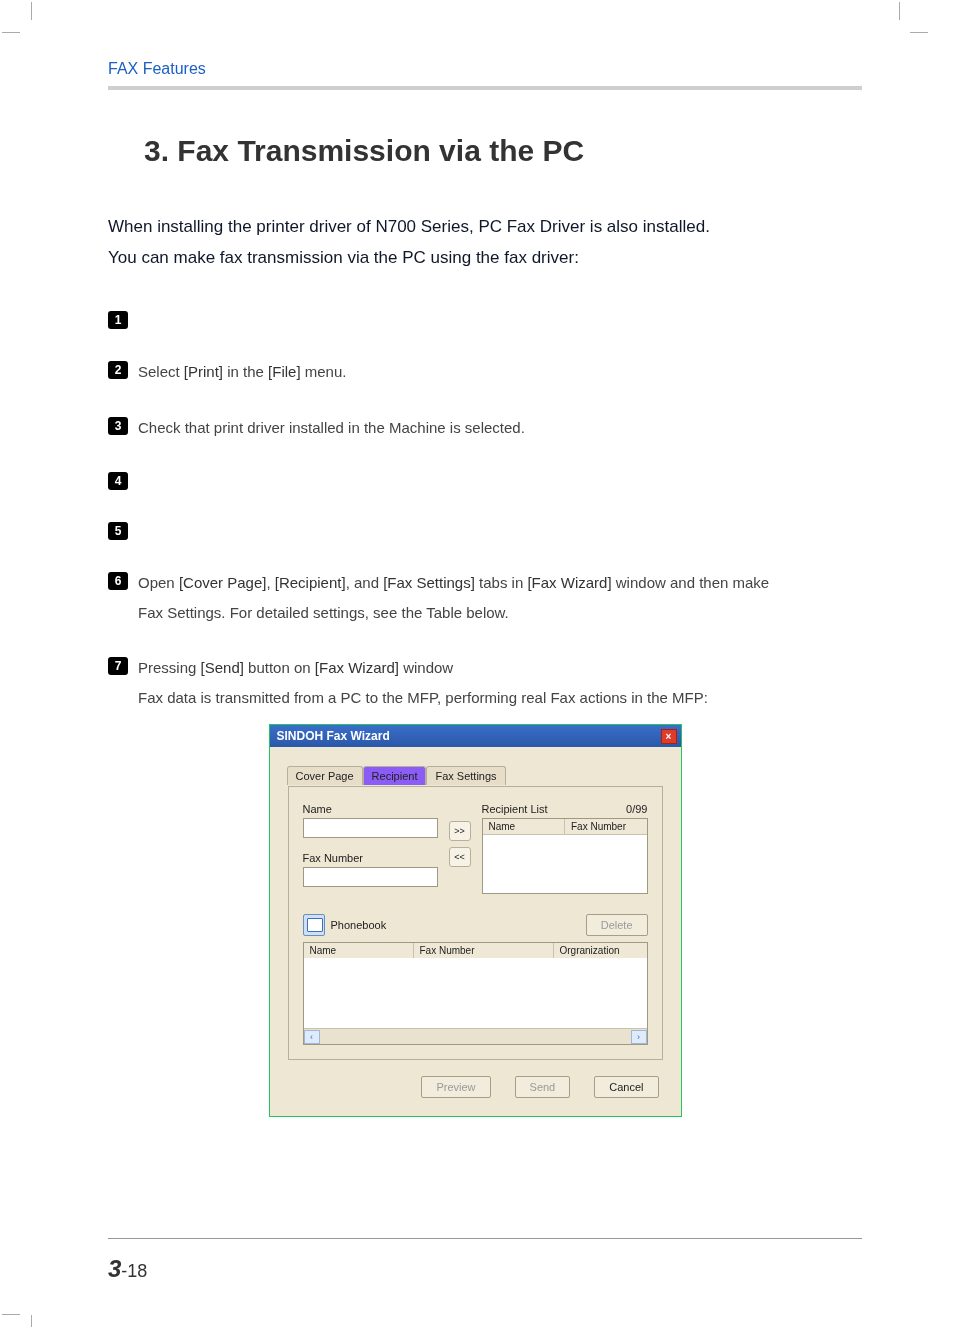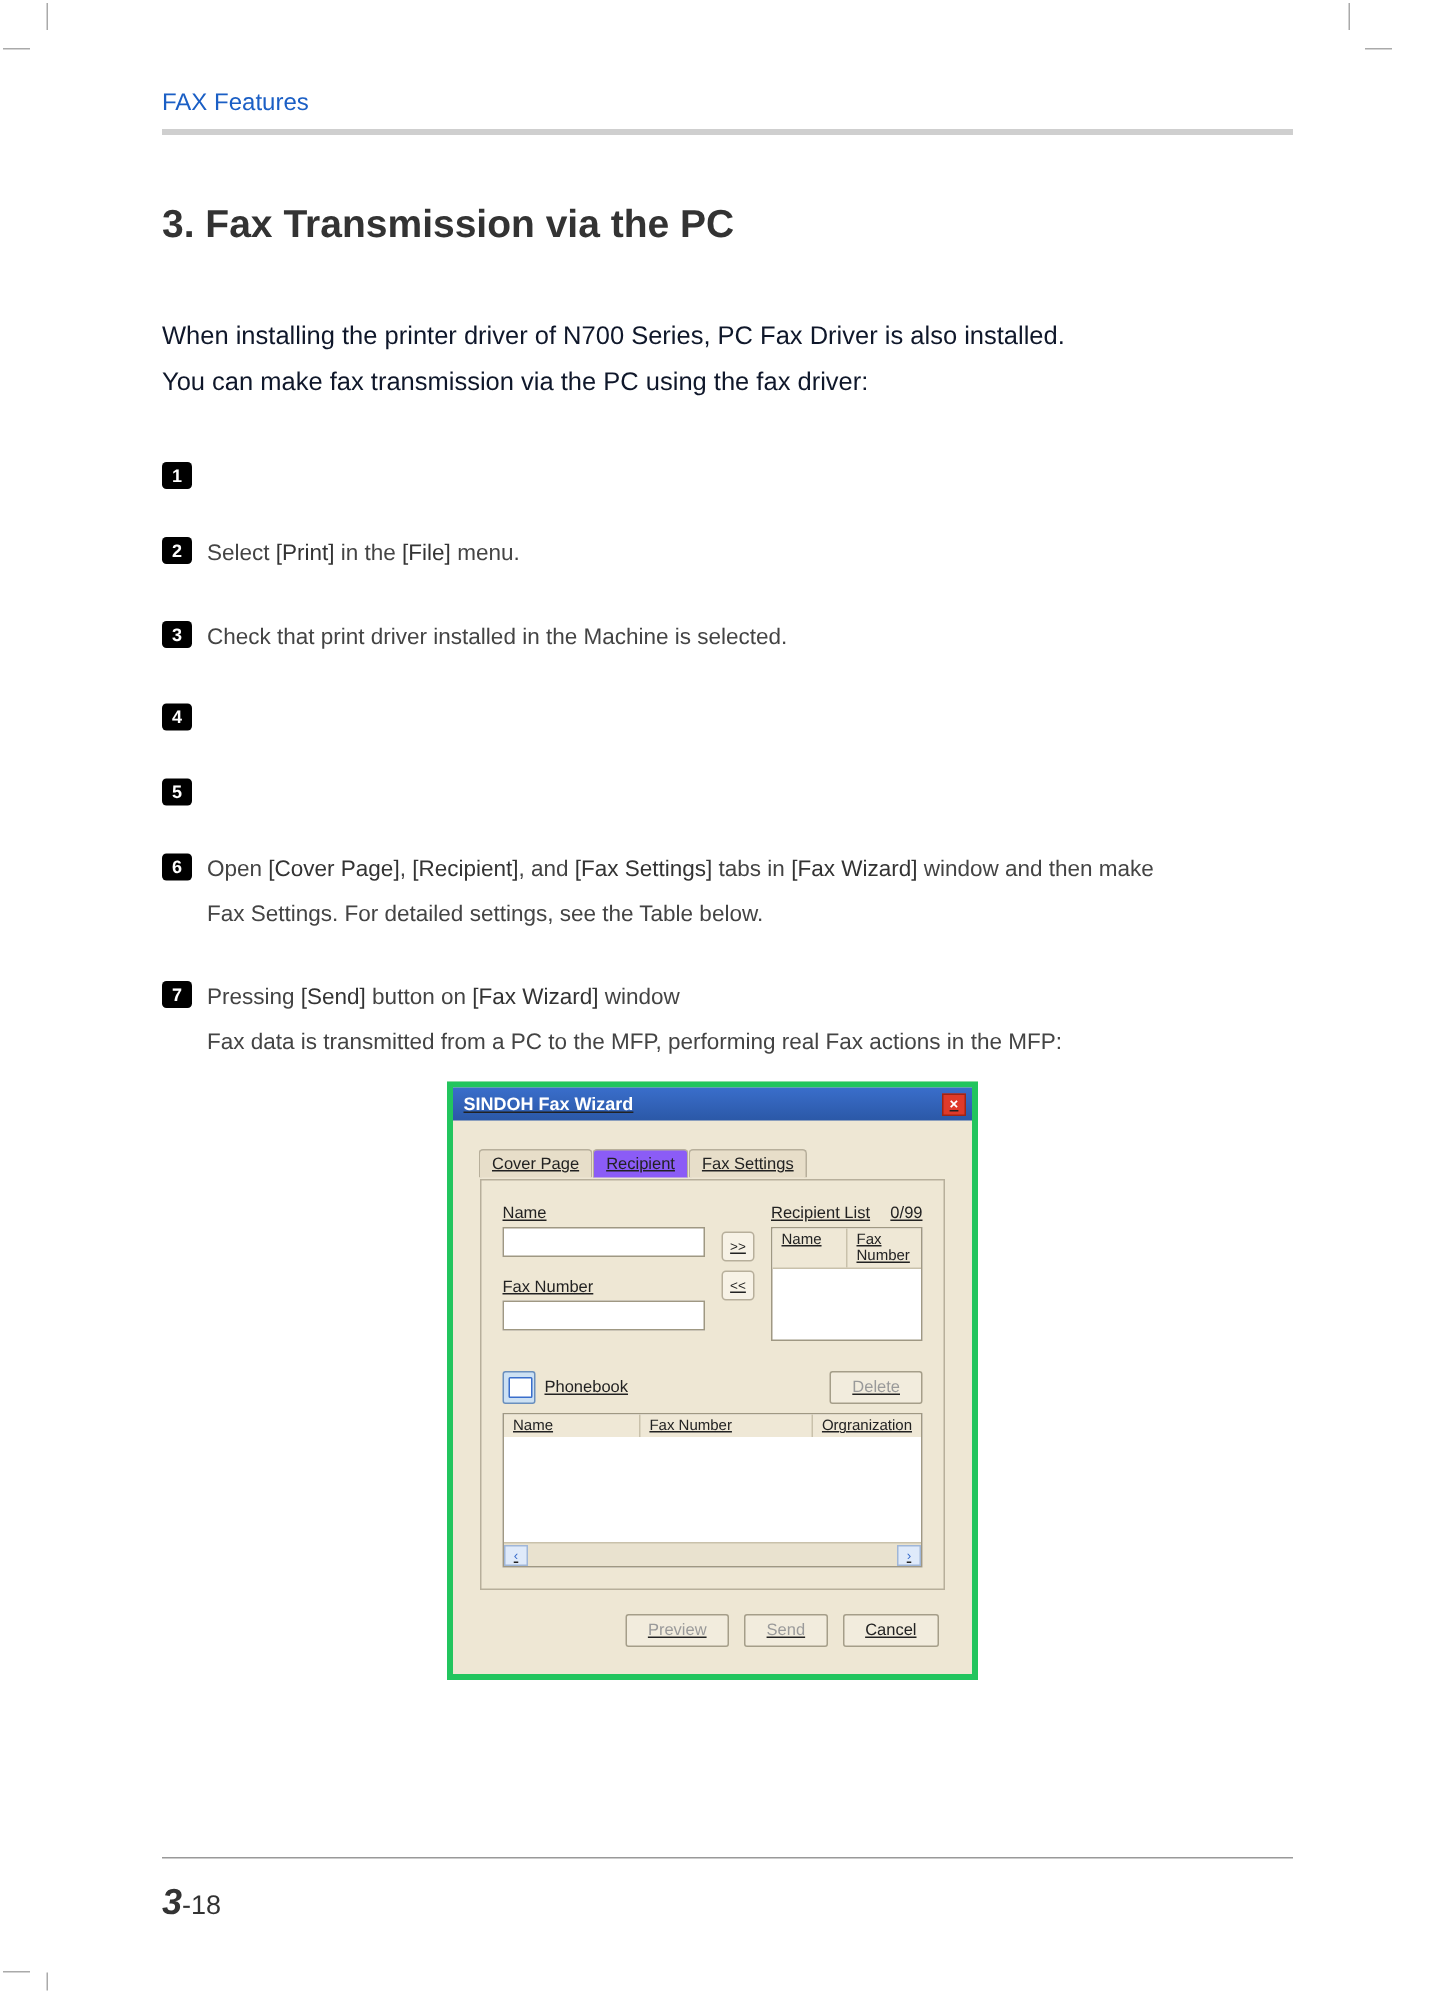--- a/index.html
+++ b/index.html
@@ -18,24 +18,25 @@
     color: #1b5fc5;
     font-size: 16px;
     margin-bottom: 8px;
   }
   .rule {
     height: 4px;
     background: #cfcfcf;
     margin-bottom: 44px;
   }
   .title {
-    font-size: 26px;
+    font-size: 30px;
     font-weight: bold;
     color: #333;
     margin-bottom: 44px;
+    margin-left: 36px;
   }
   .intro p {
     font-size: 17px;
     line-height: 1.8;
     color: #0f172a;
   }
   .steps { margin-top: 36px; }
   .step {
     display: flex;
     align-items: flex-start;
@@ -50,26 +51,25 @@
     display: flex; align-items: center; justify-content: center;
     margin-right: 10px; flex-shrink: 0;
     margin-top: 2px;
   }
   .step-text { font-size: 15px; line-height: 1.7; color: #444; }
   .step-text .bold { font-weight: normal; color: #333; }
 
   
   .wizard-wrap { display:flex; justify-content:center; margin-top: 10px; margin-left:-20px;}
   .wizard {
-    width: 354px;
-    border: 4px solid #22c55e;
+    width: 413px;
+    border: 1px solid #22c55e;
     background: #eee7d4;
     font-size: 11px;
     color: #222;
-    text-decoration: underline;
   }
   .wz-titlebar {
     background: linear-gradient(to bottom, #3a6ecb, #2b58a7);
     height: 22px;
     color: #fff;
     display:flex; align-items:center; justify-content:space-between;
     padding: 0 4px 0 7px;
     font-weight: bold;
     font-size: 12px;
   }
@@ -133,21 +133,21 @@
   .wz-phonetable { margin-top:6px; background:#fff; border:1px solid #9f9883; }
   .wz-phonetable-hdr { display:flex; background:#efe8d6; }
   .wz-phonetable-hdr div { font-size:10px; padding:2px 6px; border-right:1px solid #c9c1ab;}
   .wz-phonetable-hdr div:last-child{border-right:none;}
   .wz-pt-col-name{width:110px;}
   .wz-pt-col-fax{width:140px;}
   .wz-pt-col-org{flex:1;}
   .wz-phonetable-body { height:70px; }
   .wz-hscroll { display:flex; height:16px; background:#e9e2cf; border-top:1px solid #c9c1ab; align-items:center; justify-content:space-between;}
   .wz-scroll-btn { width:16px; height:14px; background:#dfeafa; border:1px solid #9fb6d8; font-size:9px; display:flex; align-items:center; justify-content:center; color:#3a6ecb;}
-  .wz-footer { display:flex; justify-content:flex-end; gap:10px; margin-top:16px; padding-right:4px;}
+  .wz-footer { display:flex; justify-content:flex-end; gap:24px; margin-top:16px; padding-right:4px;}
 
   .page-num {
     position:absolute; left:108px; bottom:44px;
     font-size:18px; color:#333;
   }
   .page-num .big { font-style:italic; font-size:24px; font-weight:bold;}
 
   .bottom-rule { position:absolute; left:108px; right:92px; bottom:88px; height:1px; background:#999;}
 
   

